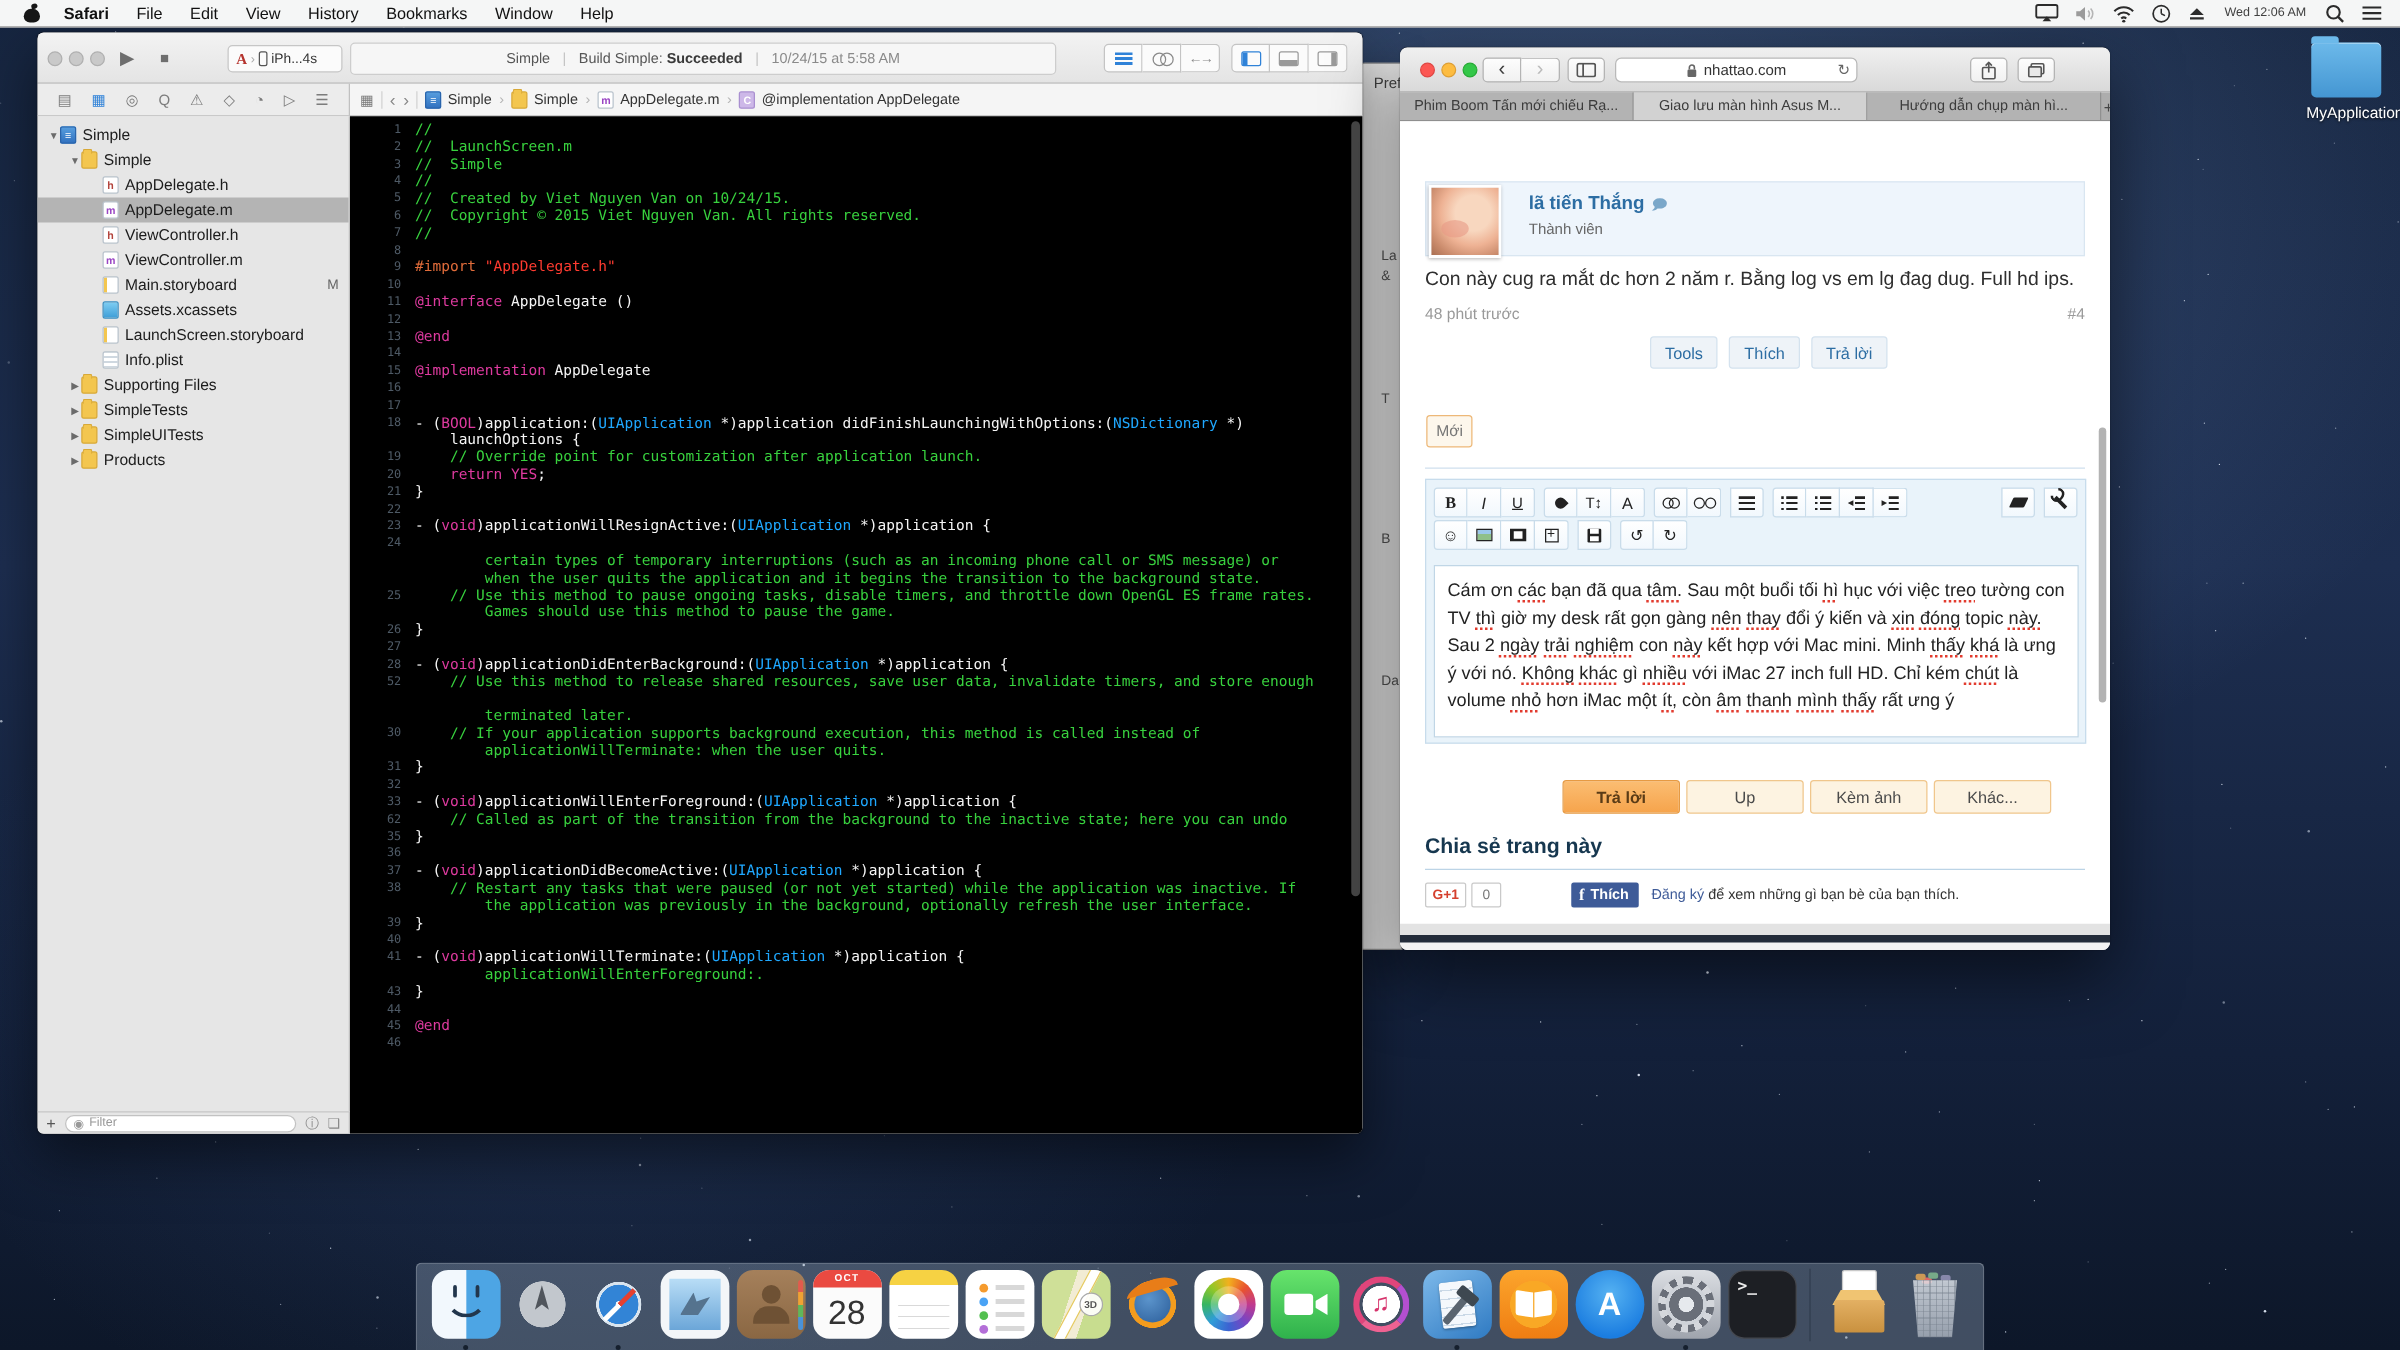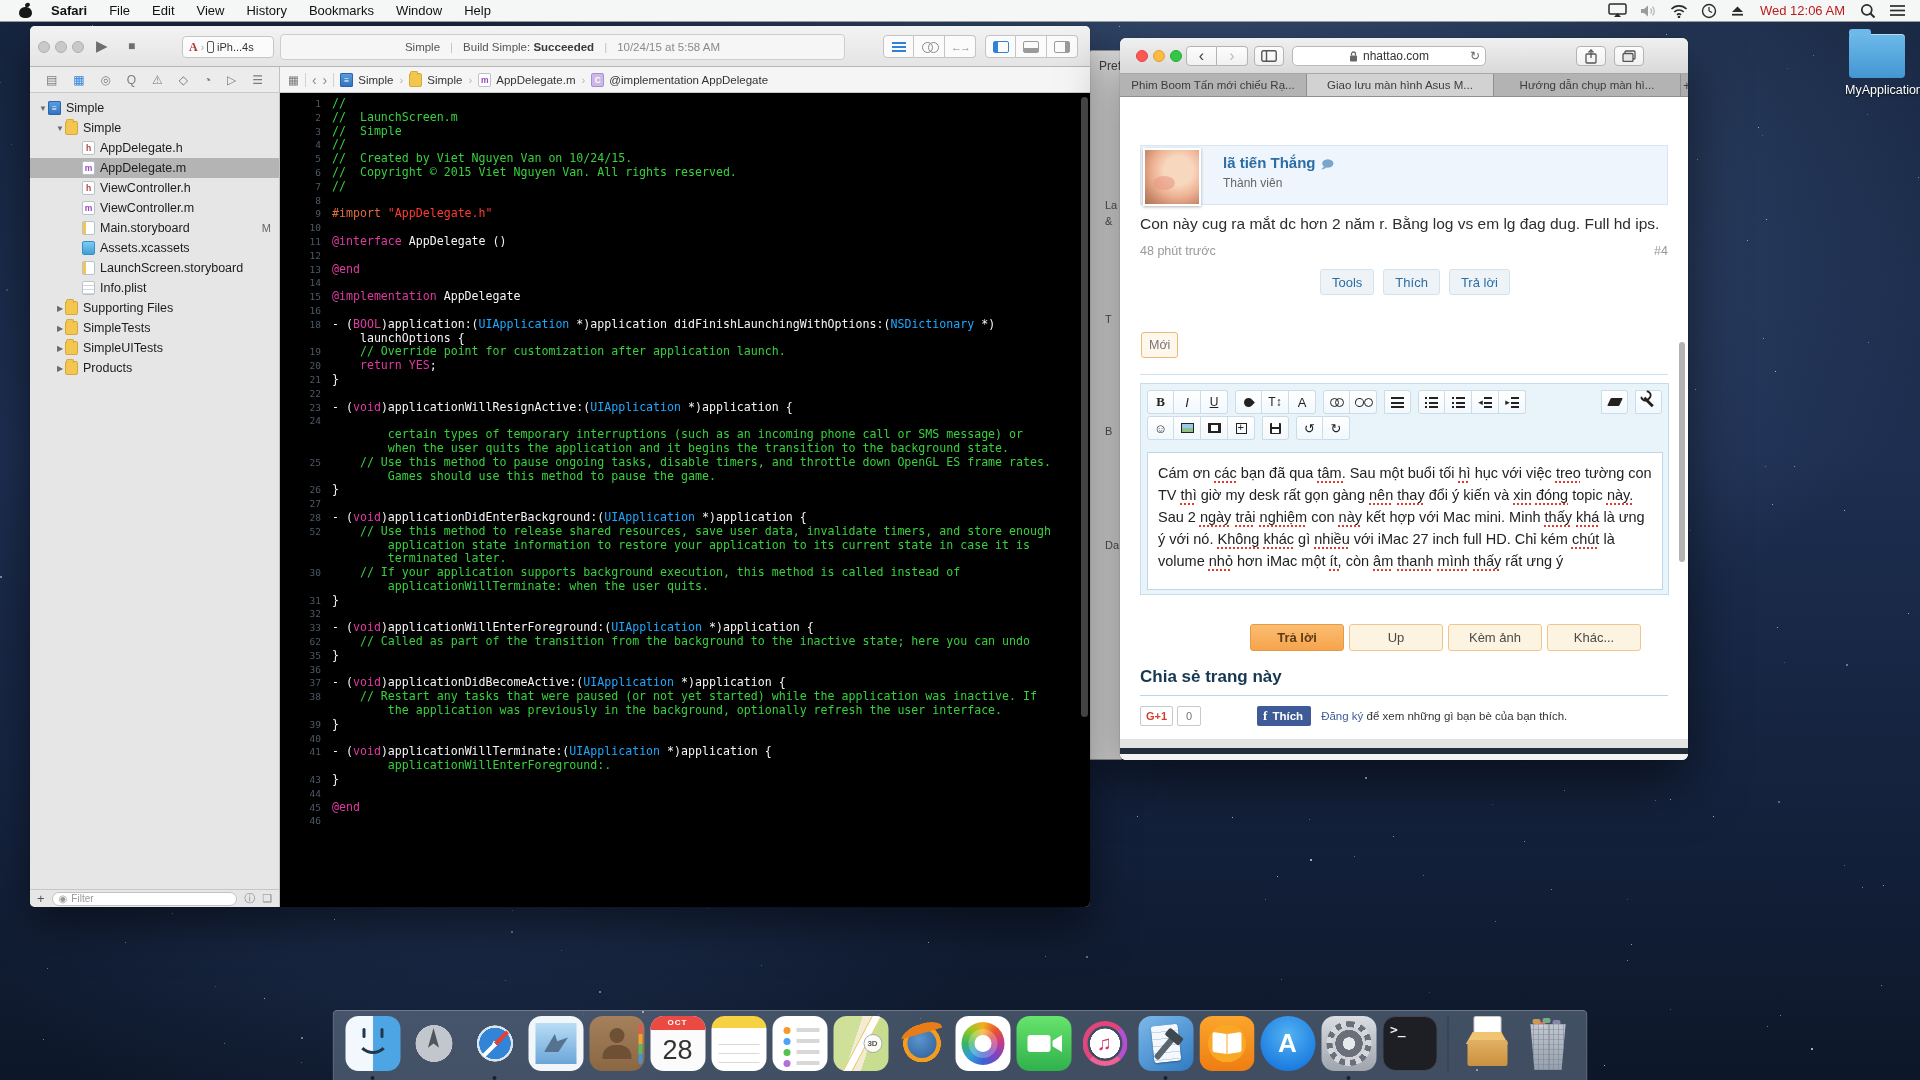--- a/index.html
+++ b/index.html
@@ -21,21 +21,21 @@
     font-size:13px; color:#111; }
   .apple { width:13px; height:15px; position:relative; margin:0 14px 0 19px; }
   .apple::before { content:''; position:absolute; bottom:0; left:0; width:13px; height:11px;
     background:#161616; border-radius:6px 6px 5px 5px; }
   .apple::after { content:''; position:absolute; top:0; left:6px; width:5px; height:4px;
     background:#161616; border-radius:60% 60% 60% 0; transform:rotate(-18deg); }
   .mi { padding:0 11px; }
   .mi.b { font-weight:bold; padding-left:5px; }
   .mb-right { margin-left:auto; display:flex; align-items:center; gap:13px; padding-right:14px; }
   .mb-right svg { display:block; }
-  .clock { font-size:13px; color:#b91c1c; margin:0 2px; }
+  .clock { font-size:10px; color:#404040; margin:0 2px; }
 
   
   .winshadow { box-shadow:0 22px 55px rgba(0,0,0,.55), 0 0 1px rgba(0,0,0,.6); }
 
   
   .sliver { position:absolute; left:1088px; top:50px; width:34px; height:710px; z-index:1;
     background:#ececec; border:1px solid #9b9b9b; border-radius:4px 0 0 0;
     box-shadow:0 15px 40px rgba(0,0,0,.45); overflow:hidden; font-size:11px; color:#555; }
   .sliver .frag { position:absolute; left:16px; white-space:nowrap; }
   .sliver .title { top:8px; left:10px; font-size:12px; color:#444; }
@@ -869,37 +869,38 @@
       <div class="crow"><span class="lnum">7</span><span class="lcode"><span class="tok-c">//</span></span></div>
       <div class="crow"><span class="lnum">8</span><span class="lcode"></span></div>
       <div class="crow"><span class="lnum">9</span><span class="lcode"><span class="tok-p">#import </span><span class="tok-s">"AppDelegate.h"</span></span></div>
       <div class="crow"><span class="lnum">10</span><span class="lcode"></span></div>
       <div class="crow"><span class="lnum">11</span><span class="lcode"><span class="tok-k">@interface</span><span class="tok-w"> AppDelegate ()</span></span></div>
       <div class="crow"><span class="lnum">12</span><span class="lcode"></span></div>
       <div class="crow"><span class="lnum">13</span><span class="lcode"><span class="tok-k">@end</span></span></div>
       <div class="crow"><span class="lnum">14</span><span class="lcode"></span></div>
       <div class="crow"><span class="lnum">15</span><span class="lcode"><span class="tok-k">@implementation</span><span class="tok-w"> AppDelegate</span></span></div>
       <div class="crow"><span class="lnum">16</span><span class="lcode"></span></div>
+      <div class="crow"><span class="lnum">17</span><span class="lcode"></span></div>
       <div class="crow"><span class="lnum">18</span><span class="lcode"><span class="tok-w">- (</span><span class="tok-k">BOOL</span><span class="tok-w">)application:(</span><span class="tok-t">UIApplication</span><span class="tok-w"> *)application didFinishLaunchingWithOptions:(</span><span class="tok-t">NSDictionary</span><span class="tok-w"> *)</span></span></div>
       <div class="crow"><span class="lnum"></span><span class="lcode"><span class="tok-w">    launchOptions {</span></span></div>
       <div class="crow"><span class="lnum">19</span><span class="lcode"><span class="tok-c">    // Override point for customization after application launch.</span></span></div>
       <div class="crow"><span class="lnum">20</span><span class="lcode"><span class="tok-k">    return YES</span><span class="tok-w">;</span></span></div>
       <div class="crow"><span class="lnum">21</span><span class="lcode"><span class="tok-w">}</span></span></div>
       <div class="crow"><span class="lnum">22</span><span class="lcode"></span></div>
       <div class="crow"><span class="lnum">23</span><span class="lcode"><span class="tok-w">- (</span><span class="tok-k">void</span><span class="tok-w">)applicationWillResignActive:(</span><span class="tok-t">UIApplication</span><span class="tok-w"> *)application {</span></span></div>
       <div class="crow"><span class="lnum">24</span></div>
       <div class="crow"><span class="lnum"></span><span class="lcode"><span class="tok-c">        certain types of temporary interruptions (such as an incoming phone call or SMS message) or</span></span></div>
       <div class="crow"><span class="lnum"></span><span class="lcode"><span class="tok-c">        when the user quits the application and it begins the transition to the background state.</span></span></div>
       <div class="crow"><span class="lnum">25</span><span class="lcode"><span class="tok-c">    // Use this method to pause ongoing tasks, disable timers, and throttle down OpenGL ES frame rates.</span></span></div>
       <div class="crow"><span class="lnum"></span><span class="lcode"><span class="tok-c">        Games should use this method to pause the game.</span></span></div>
       <div class="crow"><span class="lnum">26</span><span class="lcode"><span class="tok-w">}</span></span></div>
       <div class="crow"><span class="lnum">27</span><span class="lcode"></span></div>
       <div class="crow"><span class="lnum">28</span><span class="lcode"><span class="tok-w">- (</span><span class="tok-k">void</span><span class="tok-w">)applicationDidEnterBackground:(</span><span class="tok-t">UIApplication</span><span class="tok-w"> *)application {</span></span></div>
       <div class="crow"><span class="lnum">52</span><span class="lcode"><span class="tok-c">    // Use this method to release shared resources, save user data, invalidate timers, and store enough</span></span></div>
-      <div class="crow"><span class="lnum"></span><span class="lcode"><span class="tok-c">        application state information to restore your application to its current state in case it is</span></span></div>
+      <div class="crow"><span class="lnum"></span></div>
       <div class="crow"><span class="lnum"></span><span class="lcode"><span class="tok-c">        terminated later.</span></span></div>
       <div class="crow"><span class="lnum">30</span><span class="lcode"><span class="tok-c">    // If your application supports background execution, this method is called instead of</span></span></div>
       <div class="crow"><span class="lnum"></span><span class="lcode"><span class="tok-c">        applicationWillTerminate: when the user quits.</span></span></div>
       <div class="crow"><span class="lnum">31</span><span class="lcode"><span class="tok-w">}</span></span></div>
       <div class="crow"><span class="lnum">32</span><span class="lcode"></span></div>
       <div class="crow"><span class="lnum">33</span><span class="lcode"><span class="tok-w">- (</span><span class="tok-k">void</span><span class="tok-w">)applicationWillEnterForeground:(</span><span class="tok-t">UIApplication</span><span class="tok-w"> *)application {</span></span></div>
       <div class="crow"><span class="lnum">62</span><span class="lcode"><span class="tok-c">    // Called as part of the transition from the background to the inactive state; here you can undo</span></span></div>
       <div class="crow"><span class="lnum">35</span><span class="lcode"><span class="tok-w">}</span></span></div>
       <div class="crow"><span class="lnum">36</span><span class="lcode"></span></div>
       <div class="crow"><span class="lnum">37</span><span class="lcode"><span class="tok-w">- (</span><span class="tok-k">void</span><span class="tok-w">)applicationDidBecomeActive:(</span><span class="tok-t">UIApplication</span><span class="tok-w"> *)application {</span></span></div>

